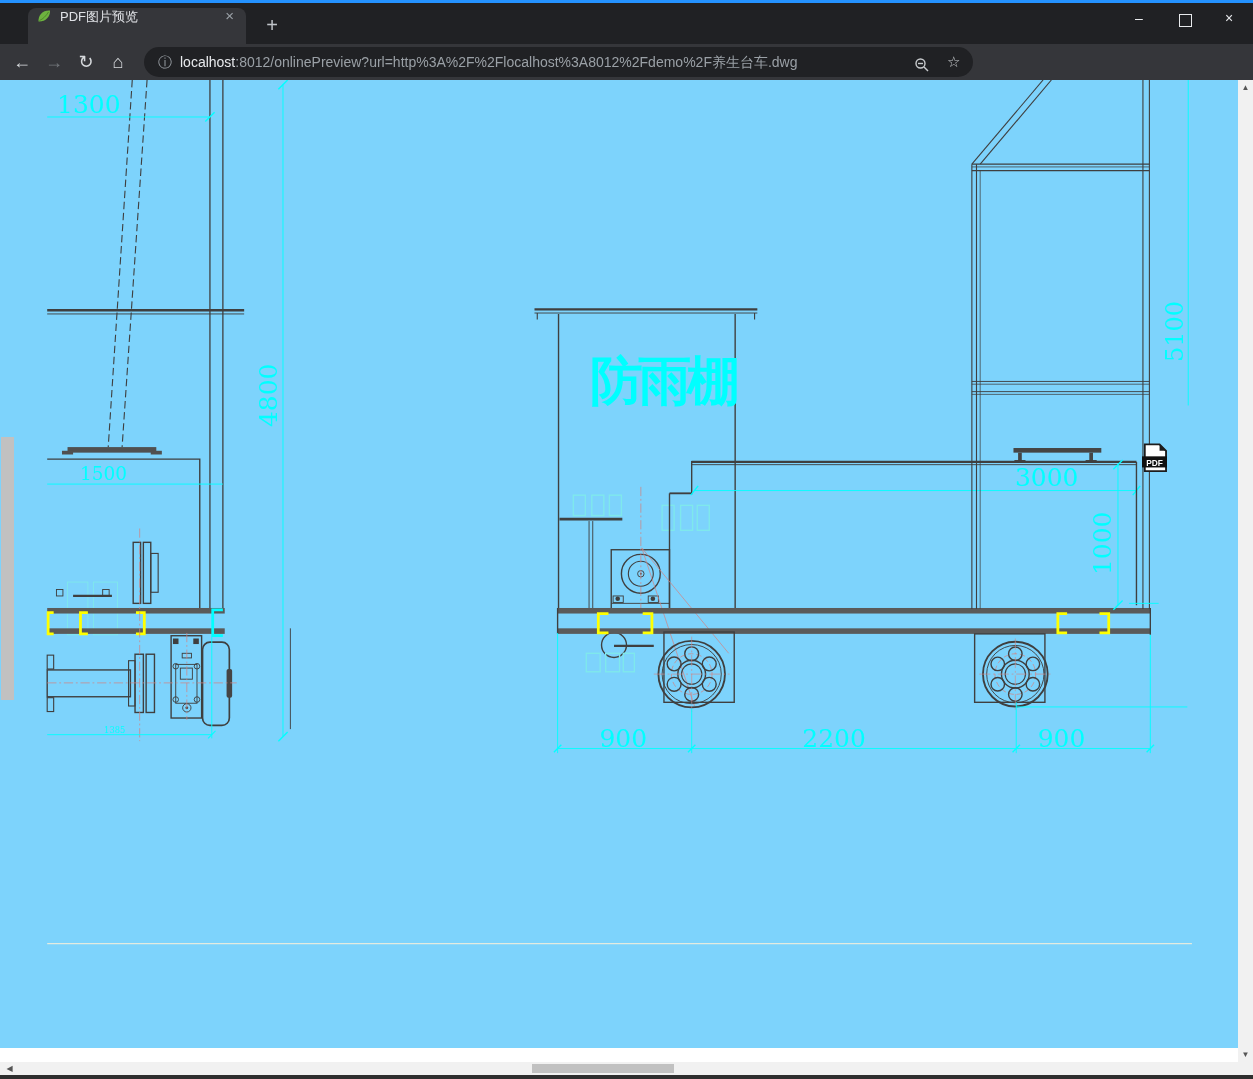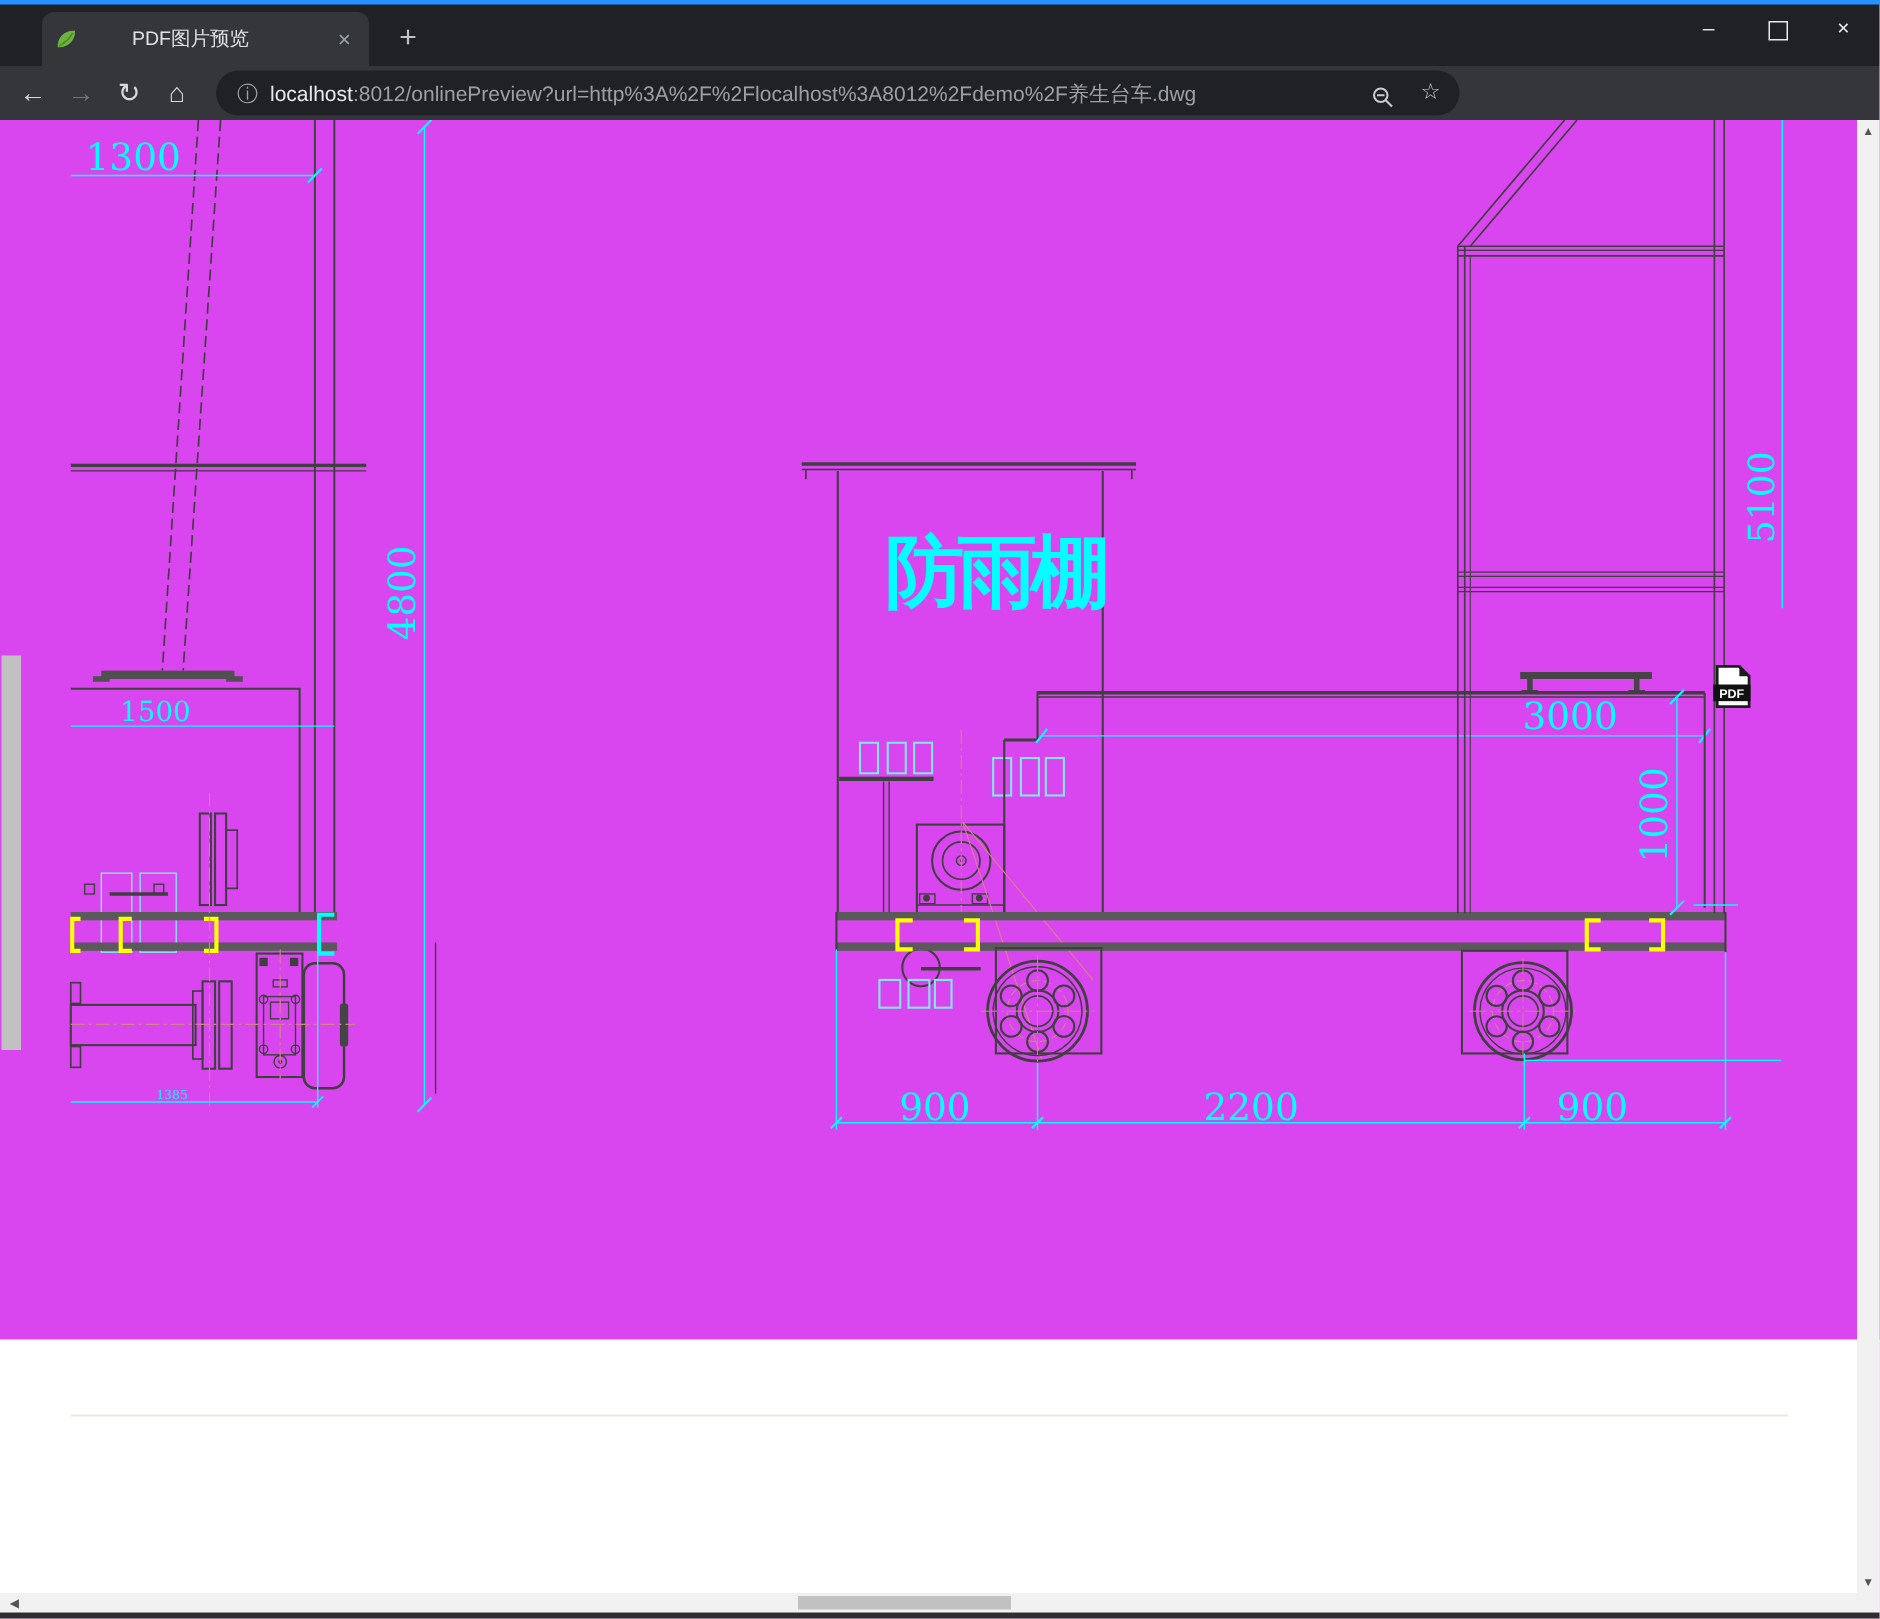--- a/index.html
+++ b/index.html
@@ -1,21 +1,21 @@
 <!DOCTYPE html>
 <html><head>
 <meta charset="utf-8">
 <style>
   html,body{margin:0;padding:0;background:#fff;width:1253px;height:1079px;overflow:hidden;
     font-family:"Liberation Sans", sans-serif;}
   
   #titlebar{position:absolute;left:0;top:0;width:1253px;height:44px;background:#202124;}
   #accent{position:absolute;left:0;top:0;width:1253px;height:3px;background:#2492ff;}
   #tab{position:absolute;left:28px;top:8px;width:218px;height:36px;background:#35363a;
-    border-radius:8px 8px 0 0;display:flex;align-items:center;padding:0 8px;box-sizing:border-box;gap:28px;}
+    border-radius:8px 8px 0 0;display:flex;padding:0 8px;box-sizing:border-box;}
   #tab-title{color:#dfe1e5;font-size:13px;margin-left:8px;flex:1;white-space:nowrap;overflow:hidden;}
   #tab-close{color:#9aa0a6;font-size:15px;line-height:15px;cursor:default;padding:0 4px;}
   #newtab{position:absolute;left:258px;top:12px;color:#c0c4c9;font-size:20px;line-height:26px;width:28px;text-align:center;}
   .winbtn{position:absolute;top:10px;width:30px;text-align:center;color:#e8eaed;font-size:14px;}
   #win-max{top:14px;width:11px;height:11px;border:1.5px solid #e8eaed;}
   #toolbar{position:absolute;left:0;top:44px;width:1253px;height:36px;background:#35363a;}
   .nav{position:absolute;top:4px;width:28px;height:28px;text-align:center;line-height:28px;
     font-size:18px;color:#d6d9dc;}
   .nav.dim{color:#73777c;}
   #omnibox{position:absolute;left:144px;top:3px;width:829px;height:30px;background:#202124;
@@ -24,21 +24,21 @@
   #omni-text{position:absolute;left:36px;top:0;white-space:nowrap;overflow:hidden;width:700px;}
   #omni-text b{color:#e8eaed;font-weight:normal;}
   #omni-zoom{position:absolute;left:770px;top:6px;}
   #omni-star{position:absolute;left:803px;top:0;font-size:15px;color:#c8cbce;}
   .ext{position:absolute;top:50px;width:22px;height:22px;}
   #ext-divider{position:absolute;left:1176px;top:52px;width:1px;height:18px;background:#5f6368;}
   #avatar{position:absolute;left:1188px;top:49px;width:24px;height:24px;border-radius:50%;background:#9d5fd3;overflow:hidden;}
   #menu-dots{position:absolute;left:1219px;top:48px;width:26px;height:26px;border:1.5px solid #6e7175;
     border-radius:50%;color:#e8eaed;text-align:center;line-height:25px;font-size:14px;box-sizing:border-box;}
   
-  #content{position:absolute;left:0;top:80px;width:1253px;height:813px;background:#d946ef;}
+  #content{position:absolute;left:0;top:80px;width:1253px;height:968px;background:#7dd3fc;}
   svg text.dim{font-family:"DejaVu Serif", serif;fill:#00ffff;}
   svg text.cjk{font-family:"Liberation Sans", sans-serif;font-weight:bold;fill:#00ffff;}
   svg .ln{stroke:#3f3f3f;fill:none;}
   svg .cy{stroke:#00ffff;fill:none;}
   svg .yw{stroke:#ffff00;stroke-width:3;fill:none;}
   svg .rd{stroke:#d08585;fill:none;}
   svg .pale{stroke:#7fe8ec;fill:none;}
   
   #vscroll{position:absolute;right:0;top:80px;width:15px;height:982px;background:#f1f1f1;}
   #vthumb{position:absolute;left:1px;top:357px;width:13px;height:263px;background:#c1c1c1;}

